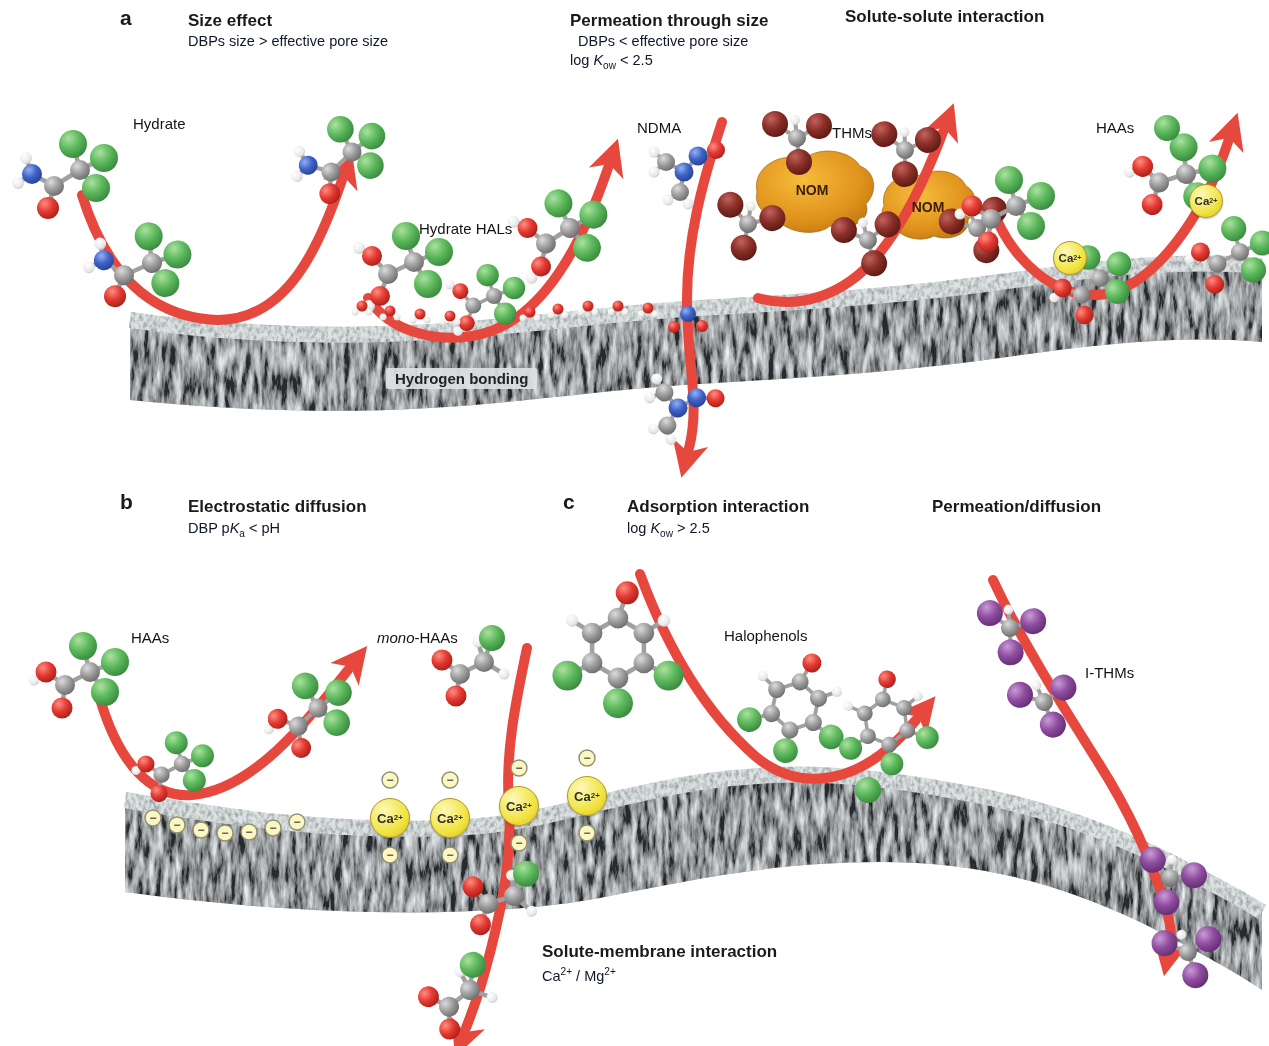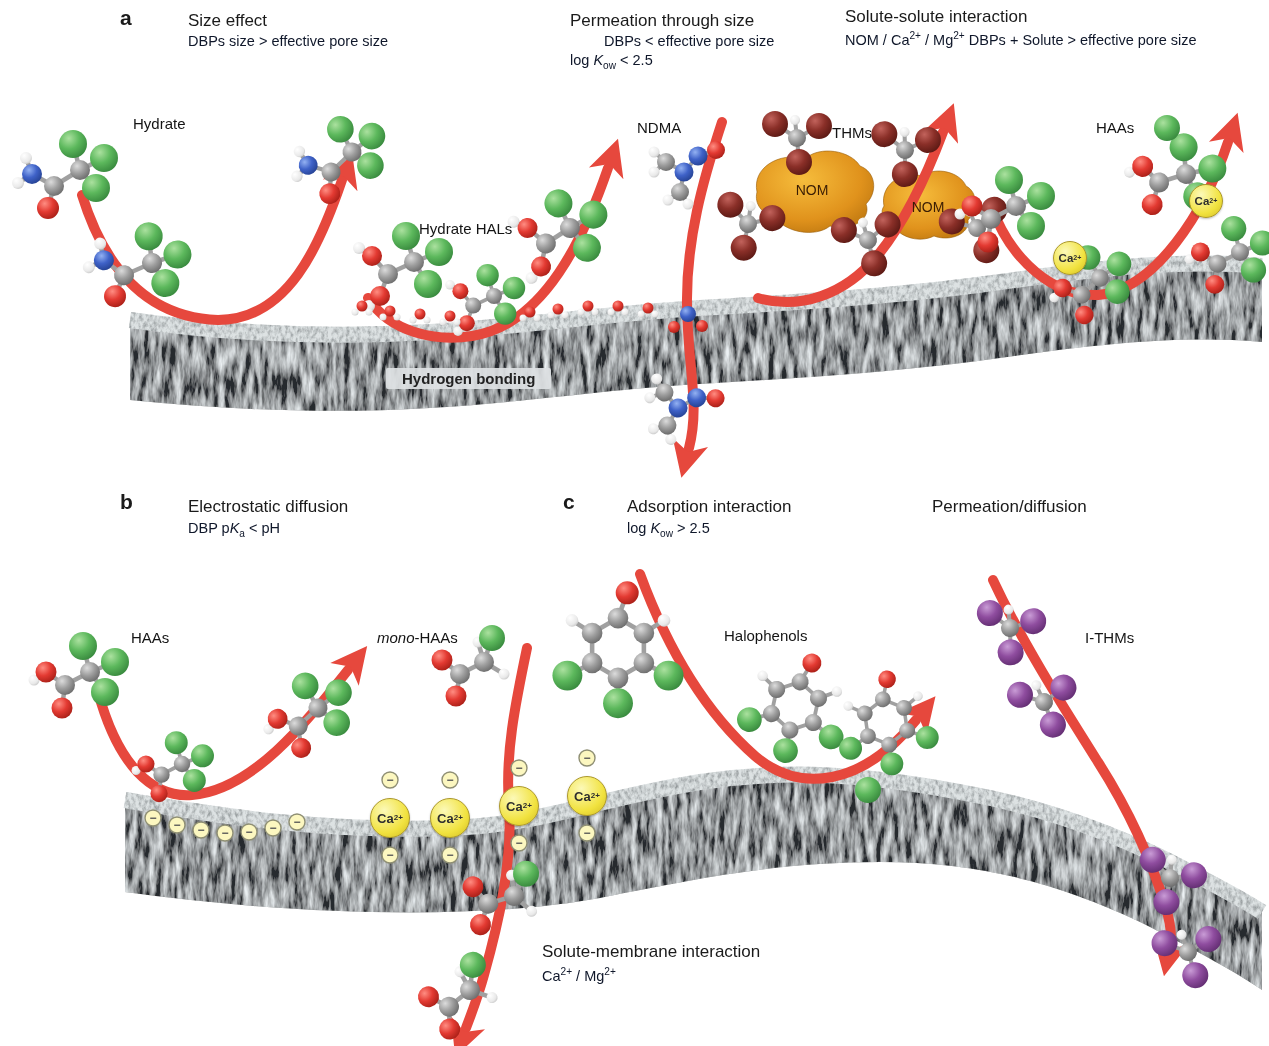--- a/index.html
+++ b/index.html
@@ -2,27 +2,27 @@
 <html><head>
 <meta charset="utf-8">
 <style>
   *{box-sizing:border-box}
   body{margin:0;background:#ffffff}
   .figure{position:relative;width:1269px;height:1046px;background:#fff;overflow:hidden;
           font-family:"Liberation Sans",sans-serif;color:#1a1a1a}
   .figure svg.art{position:absolute;left:0;top:0;display:block}
   .lbl{position:absolute;white-space:nowrap;line-height:1.15}
   .panel-letter{font-size:21px;font-weight:700}
-  .h{font-size:17px;font-weight:400}
+  .h{font-size:17px;font-weight:700}
   .s{font-size:14.5px;color:#0f172a}
   .mol{font-size:15px;color:#141414}
   sub,sup{font-size:0.7em}
-  .hb-box{background:rgba(221,225,227,0.92);padding:2px 16px;font-weight:700;font-size:15px;
+  .hb-box{background:rgba(221,225,227,0.92);padding:2px 9px;font-weight:700;font-size:15px;
           color:#222;border-radius:2px}
-  .nom-lbl{font-size:14px;font-weight:400;color:#3a1d04;transform:translate(-50%,-50%)}
+  .nom-lbl{font-size:14px;font-weight:700;color:#3a1d04;transform:translate(-50%,-50%)}
   .ca{position:absolute;border-radius:50%;
       background:radial-gradient(circle at 35% 30%,#fcf9b8,#f1e23e 62%,#d0ba24);
       border:1px solid #ac982a;display:flex;align-items:center;justify-content:center;
       font-weight:700;color:#2e2e2e;box-shadow:0 1px 2px rgba(0,0,0,0.25)}
   .ca sup{font-size:0.62em;line-height:0}
   .ca.small{width:34px;height:34px;font-size:11.5px}
   .ca.big{width:40px;height:40px;font-size:13px}
 </style>
 </head>
 <body>
@@ -369,24 +369,23 @@
     <use href="#molIthm" transform="translate(1044,702) rotate(-12)"></use>
     <use href="#molIthm" transform="translate(1170,878) rotate(18)"></use>
     <use href="#molIthm" transform="translate(1188,952) rotate(-8)"></use>
   </g>
 </svg>
 
 <div class="lbl panel-letter" style="left:120px;top:6px">a</div>
 <div class="lbl h" style="left:188px;top:11px">Size effect</div>
 <div class="lbl s" style="left:188px;top:33px">DBPs size &gt; effective pore size</div>
 <div class="lbl h" style="left:570px;top:11px">Permeation through size</div>
-<div class="lbl s" style="left:604px;top:33px">DBPs &lt; effective pore size</div>
+<div class="lbl s" style="left:578px;top:33px">DBPs &lt; effective pore size</div>
 <div class="lbl s" style="left:570px;top:52px">log <i>K</i><sub>ow</sub> &lt; 2.5</div>
 <div class="lbl h" style="left:845px;top:7px">Solute-solute interaction</div>
-<div class="lbl s" style="left:845px;top:30px">NOM / Ca<sup>2+</sup> / Mg<sup>2+</sup> DBPs + Solute &gt; effective pore size</div>
 
 <div class="lbl mol" style="left:133px;top:115px">Hydrate</div>
 <div class="lbl mol" style="left:419px;top:220px">Hydrate HALs</div>
 <div class="lbl mol" style="left:637px;top:119px">NDMA</div>
 <div class="lbl mol" style="left:832px;top:124px">THMs</div>
 <div class="lbl mol" style="left:1096px;top:119px">HAAs</div>
 
 <div class="lbl hb-box" style="left:386px;top:368px">Hydrogen bonding</div>
 <div class="lbl nom-lbl" style="left:812px;top:190px">NOM</div>
 <div class="lbl nom-lbl" style="left:928px;top:207px">NOM</div>
@@ -405,15 +404,15 @@
 <div class="ca big" style="left:370px;top:798px">Ca<sup>2+</sup></div>
 <div class="ca big" style="left:430px;top:798px">Ca<sup>2+</sup></div>
 <div class="ca big" style="left:499px;top:786px">Ca<sup>2+</sup></div>
 <div class="ca big" style="left:567px;top:776px">Ca<sup>2+</sup></div>
 
 <div class="lbl panel-letter" style="left:563px;top:490px">c</div>
 <div class="lbl h" style="left:627px;top:497px">Adsorption interaction</div>
 <div class="lbl s" style="left:627px;top:520px">log <i>K</i><sub>ow</sub> &gt; 2.5</div>
 <div class="lbl h" style="left:932px;top:497px">Permeation/diffusion</div>
 <div class="lbl mol" style="left:724px;top:627px">Halophenols</div>
-<div class="lbl mol" style="left:1085px;top:629px">I-THMs</div>
+<div class="lbl mol" style="left:1085px;top:664px">I-THMs</div>
 
 </div>
 
 </body></html>

